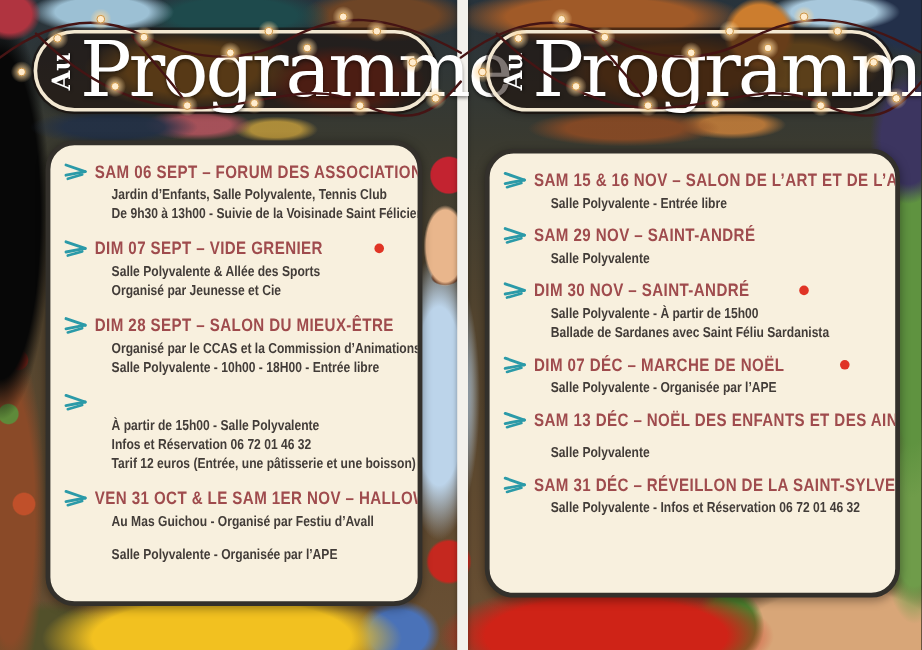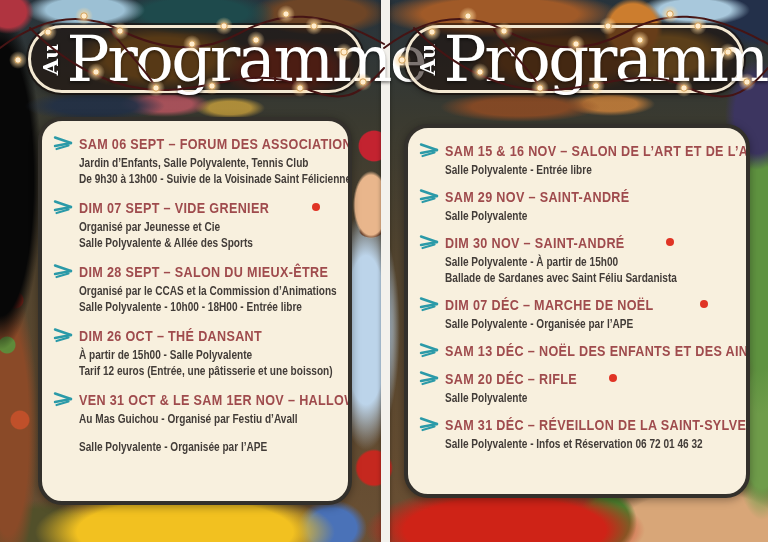--- a/index.html
+++ b/index.html
@@ -85,21 +85,21 @@
   .panel-right{left:404px;top:124px;width:346px;height:374px;}
 
   .event{margin-bottom:12px;}
   .panel-right .event{margin-bottom:10px;}
   .trow{display:flex;align-items:center;gap:5px;height:18px;margin-bottom:2px;}
   .arrow{flex:0 0 21px;height:16px;display:flex;align-items:center;}
   .etitle{color:var(--title,#9f4b4d);font-weight:bold;font-size:15px;
           letter-spacing:.4px;white-space:nowrap;}
   .dot{width:8px;height:8px;border-radius:50%;background:var(--dot_red,#e03425);
        flex:0 0 8px;margin-left:2px;}
-  .details{margin-left:26px;}
+  .details{margin-left:40px;}
   .dline{height:16px;line-height:16px;}
   .d{color:var(--body,#423c38);font-weight:bold;font-size:12px;letter-spacing:0;}
   .fit{display:inline-block;transform:scaleX(.84);transform-origin:0 60%;white-space:nowrap;}
 
   
   .lights{position:absolute;left:0;top:0;pointer-events:none;}
 </style>
 </head>
 <body>
 
@@ -142,22 +142,22 @@
           <svg width="21" height="16" viewBox="0 0 21 16" fill="none">
             <path d="M2 2.5 L18 8" stroke="#2b9aa8" stroke-width="2.4" stroke-linecap="round"></path>
             <path d="M2 11 L18 8" stroke="#2b9aa8" stroke-width="2.4" stroke-linecap="round"></path>
             <path d="M3.5 14 L15.5 10.5" stroke="#2b9aa8" stroke-width="2.2" stroke-linecap="round"></path>
           </svg>
         </span>
         <span class="etitle"><span class="fit etitle-text">DIM 07 SEPT – VIDE GRENIER</span></span>
         <span class="dot"></span>
       </div>
       <div class="details">
+          <div class="dline"><span class="fit d">Salle Polyvalente &amp; Allée des Sports</span></div>
           <div class="dline"><span class="fit d">Organisé par Jeunesse et Cie</span></div>
-          <div class="dline"><span class="fit d">Salle Polyvalente &amp; Allée des Sports</span></div>
         </div>
     </div>
 
     <div class="event">
       <div class="trow">
         <span class="arrow">
           <svg width="21" height="16" viewBox="0 0 21 16" fill="none">
             <path d="M2 2.5 L18 8" stroke="#2b9aa8" stroke-width="2.4" stroke-linecap="round"></path>
             <path d="M2 11 L18 8" stroke="#2b9aa8" stroke-width="2.4" stroke-linecap="round"></path>
             <path d="M3.5 14 L15.5 10.5" stroke="#2b9aa8" stroke-width="2.2" stroke-linecap="round"></path>
@@ -174,25 +174,25 @@
 
     <div class="event">
       <div class="trow">
         <span class="arrow">
           <svg width="21" height="16" viewBox="0 0 21 16" fill="none">
             <path d="M2 2.5 L18 8" stroke="#2b9aa8" stroke-width="2.4" stroke-linecap="round"></path>
             <path d="M2 11 L18 8" stroke="#2b9aa8" stroke-width="2.4" stroke-linecap="round"></path>
             <path d="M3.5 14 L15.5 10.5" stroke="#2b9aa8" stroke-width="2.2" stroke-linecap="round"></path>
           </svg>
         </span>
-        <span class="etitle"><span class="fit etitle-text">DIM 26 OCT – THÉ DANSANT</span></span>
 
       </div>
       <div class="details">
           <div class="dline"><span class="fit d">À partir de 15h00 - Salle Polyvalente</span></div>
+          <div class="dline"><span class="fit d">Infos et Réservation 06 72 01 46 32</span></div>
           <div class="dline"><span class="fit d">Tarif 12 euros (Entrée, une pâtisserie et une boisson)</span></div>
         </div>
     </div>
 
     <div class="event">
       <div class="trow">
         <span class="arrow">
           <svg width="21" height="16" viewBox="0 0 21 16" fill="none">
             <path d="M2 2.5 L18 8" stroke="#2b9aa8" stroke-width="2.4" stroke-linecap="round"></path>
             <path d="M2 11 L18 8" stroke="#2b9aa8" stroke-width="2.4" stroke-linecap="round"></path>
@@ -291,31 +291,20 @@
             <path d="M2 11 L18 8" stroke="#2b9aa8" stroke-width="2.4" stroke-linecap="round"></path>
             <path d="M3.5 14 L15.5 10.5" stroke="#2b9aa8" stroke-width="2.2" stroke-linecap="round"></path>
           </svg>
         </span>
         <span class="etitle"><span class="fit etitle-text">SAM 13 DÉC – NOËL DES ENFANTS ET DES AINÉS</span></span>
 
       </div>
     </div>
 
     <div class="event">
-      <div class="trow">
-        <span class="arrow">
-          <svg width="21" height="16" viewBox="0 0 21 16" fill="none">
-            <path d="M2 2.5 L18 8" stroke="#2b9aa8" stroke-width="2.4" stroke-linecap="round"></path>
-            <path d="M2 11 L18 8" stroke="#2b9aa8" stroke-width="2.4" stroke-linecap="round"></path>
-            <path d="M3.5 14 L15.5 10.5" stroke="#2b9aa8" stroke-width="2.2" stroke-linecap="round"></path>
-          </svg>
-        </span>
-        <span class="etitle"><span class="fit etitle-text">SAM 20 DÉC – RIFLE</span></span>
-        <span class="dot"></span>
-      </div>
       <div class="details">
           <div class="dline"><span class="fit d">Salle Polyvalente</span></div>
         </div>
     </div>
 
     <div class="event">
       <div class="trow">
         <span class="arrow">
           <svg width="21" height="16" viewBox="0 0 21 16" fill="none">
             <path d="M2 2.5 L18 8" stroke="#2b9aa8" stroke-width="2.4" stroke-linecap="round"></path>

